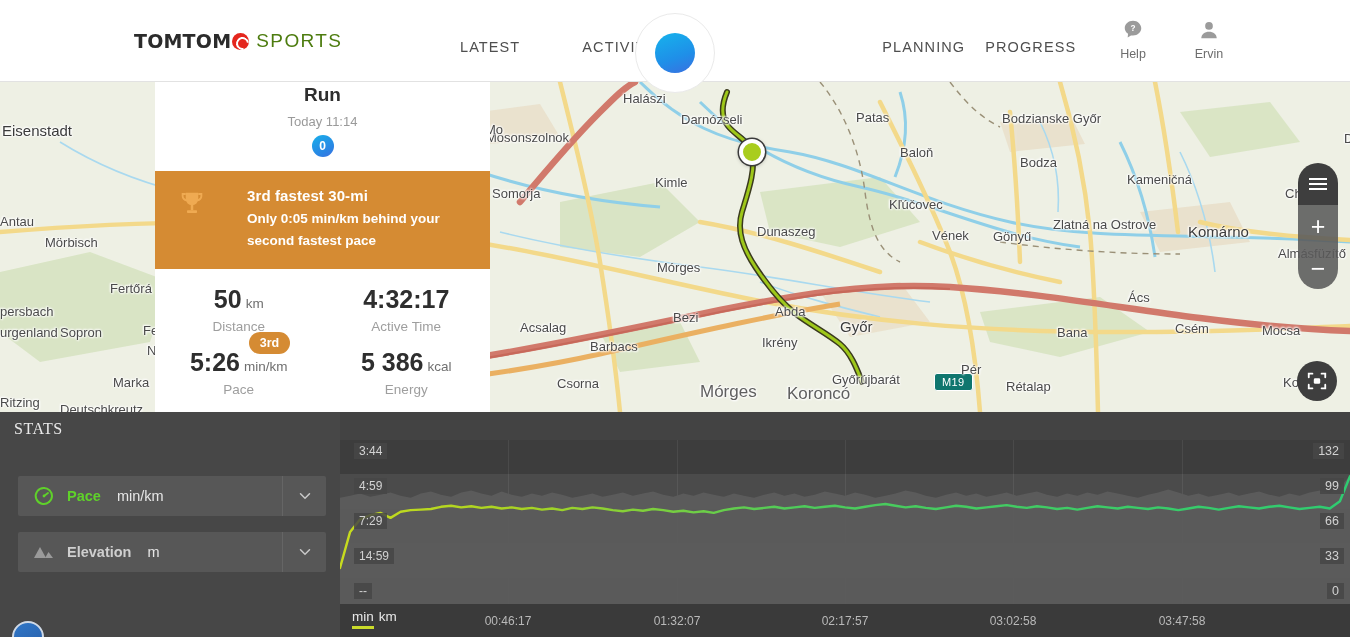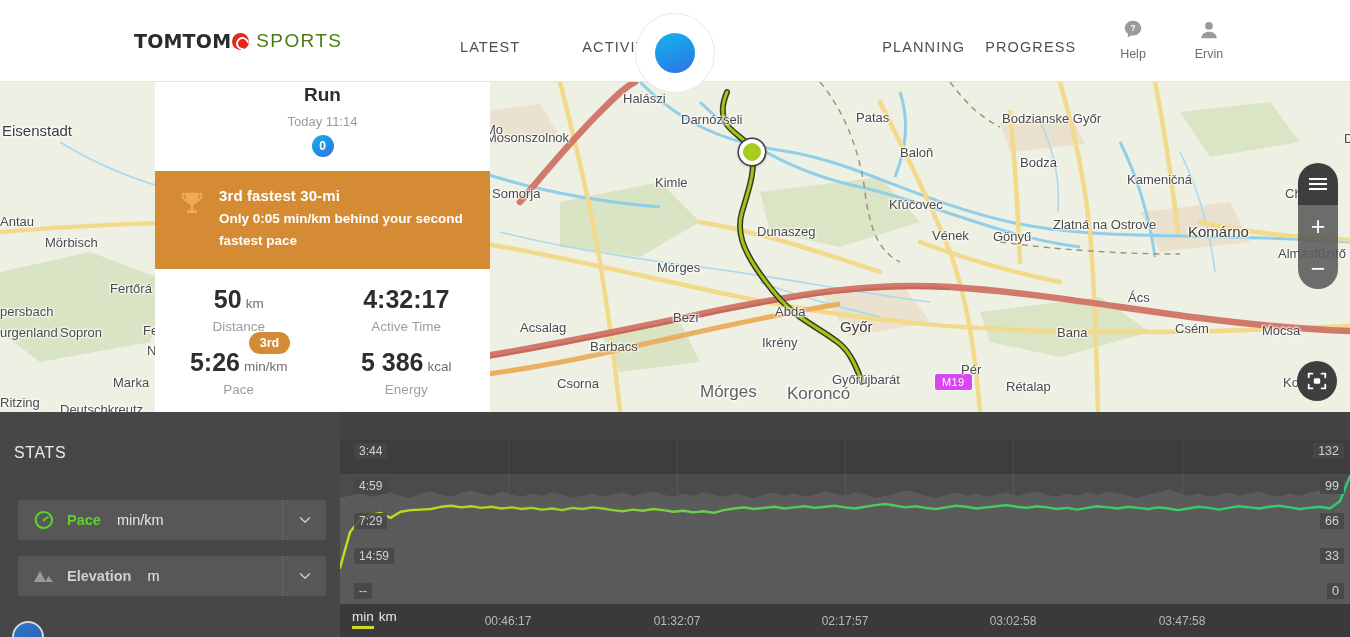--- a/index.html
+++ b/index.html
@@ -85,21 +85,21 @@
   }
   .m-lg { font-size: 15px; color: #3b3b3b; }
   .m-md { font-size: 13px; }
   .m-sm { font-size: 17px; color: #5f5f5f; }
   .route-marker {
     position: absolute; width: 26px; height: 26px; border-radius: 50%;
     background: #a9cd1e; border: 4px solid #fff;
     box-shadow: 0 0 0 1.5px #3b3b3b, 0 1px 4px rgba(0,0,0,.35);
   }
   .m19-badge {
-    position: absolute; background: #d946ef; color: #fff;
+    position: absolute; background: #0f766e; color: #fff;
     font-size: 11px; padding: 2px 7px; border-radius: 3px;
     border: 1px solid #fff; letter-spacing: .4px;
   }
 
   
   .map-ctrl-stack {
     position: absolute; right: 12px; top: 81px;
     width: 40px; border-radius: 20px; overflow: hidden;
     display: flex; flex-direction: column;
   }
@@ -160,21 +160,21 @@
     width: 22px; height: 22px; border-radius: 50%; margin: 6px auto 0;
     background: linear-gradient(150deg,#18b0ea 0%,#2a84e4 70%,#3f6fdf 100%);
     color: #fff; font-size: 12px; font-weight: bold;
     display: flex; align-items: center; justify-content: center;
   }
   .banner {
     margin-top: 14px; background: #d58b33; color: #fff;
     display: flex; align-items: flex-start; gap: 12px;
     padding: 15px 16px 17px 22px; min-height: 96px;
   }
-  .banner-text { padding-top: 1px; }
+  .banner-text { padding-top: 1px; margin-left: 28px; }
   .banner-title { font-size: 15px; font-weight: bold; letter-spacing: .1px; }
   .banner-sub { font-size: 13.5px; font-weight: bold; line-height: 22px; margin-top: 4px; }
   .stats-grid {
     display: grid; grid-template-columns: 1fr 1fr;
     row-gap: 4px; padding: 16px 0 0 0; position: relative;
   }
   .stat { text-align: center; position: relative; }
   .stat-val { font-size: 25px; font-weight: bold; color: #2e2e2e; }
   .stat-val .unit { font-size: 13.5px; font-weight: normal; color: #6f6f6f; margin-left: 4px; }
   .stat-lab { font-size: 13.5px; color: #9e9e9e; margin-top: 5px; }
@@ -188,21 +188,22 @@
   .bottom {
     position: absolute; left: 0; top: 412px; width: 1350px; height: 225px;
     background: #434343; z-index: 40;
   }
   .stats-pane {
     position: absolute; left: 0; top: 0; width: 340px; height: 225px;
     background: #474747;
   }
   .stats-head {
     font-size: 16px; color: #e9e9e9; letter-spacing: .6px;
-    padding: 32px 0 0 14px;
+    padding: 8px 0 0 14px;
+    font-family: Liberation Serif, serif;
   }
   .sel-row {
     margin: 0 14px 0 18px; display: flex; height: 40px;
     background: #575757; border-radius: 2px;
   }
   .sel-main {
     flex: 1; display: flex; align-items: center; gap: 11px;
     padding-left: 14px;
   }
   .sel-name { font-size: 14.5px; font-weight: bold; }

